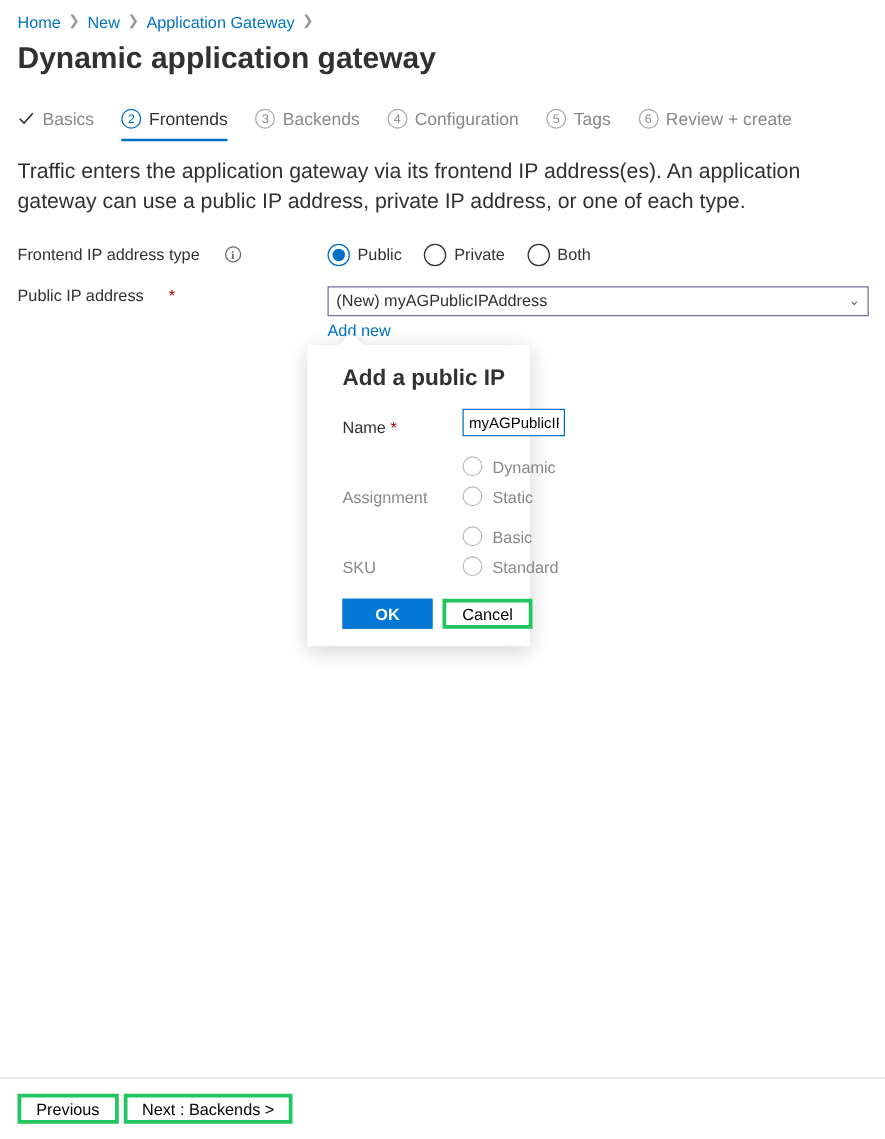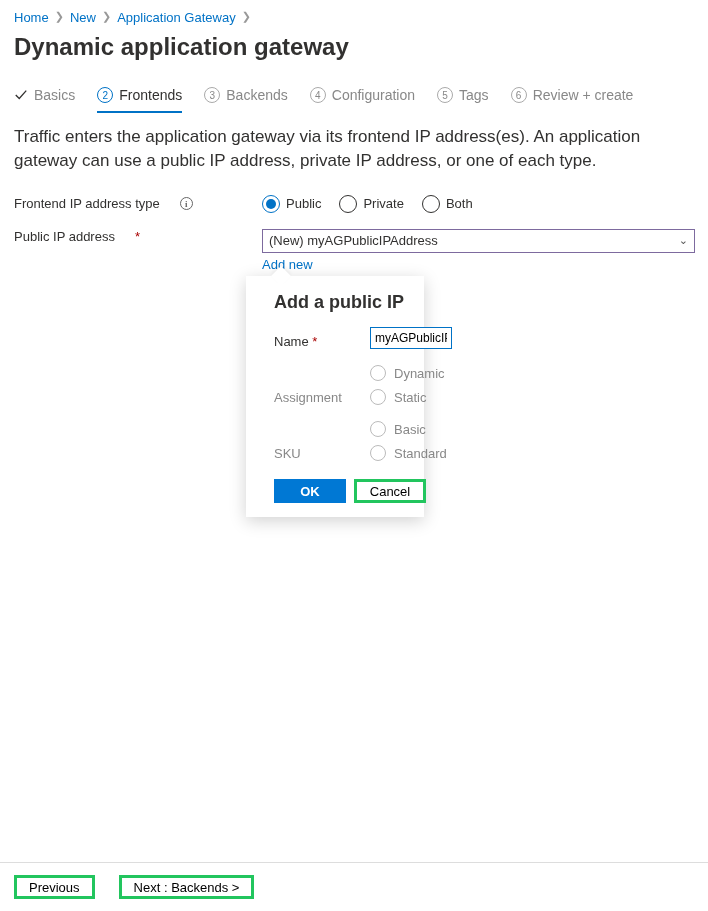--- a/index.html
+++ b/index.html
@@ -49,21 +49,21 @@
     .pop-val { flex:1; display:flex; flex-direction:column; gap:8px; }
     .pop-input { width:82px; height:22px; border:1px solid #0072c6; padding:0 4px; font-size:12px; font-family:inherit; }
     .pop-radio { display:flex; align-items:center; gap:8px; cursor:default; }
     .pop-radio .radio-outer { width:16px; height:16px; }
     .pop-radio .radio-inner { width:8px; height:8px; }
     .pop-radio-label { color:#888; font-size:13px; }
     .pop-actions { display:flex; gap:8px; margin-top:18px; }
     .btn { height:24px; min-width:72px; padding:0 12px; font-size:13px; border:3px solid #22c55e; background:#fff; cursor:pointer; font-family:inherit; }
     .btn.primary { background:#0078d4; border-color:#0078d4; color:#fff; font-weight:600; }
     
-    .footer { position:absolute; left:0; bottom:0; width:100%; border-top:1px solid #ddd; padding:12px 14px; display:flex; gap:24px; background:#fff; }
+    .footer { position:absolute; left:0; bottom:0; width:100%; border-top:1px solid #ddd; padding:12px 14px; display:flex; gap:4px; background:#fff; }
     .footer .btn { min-width:80px; }
   </style>
 </head>
 <body>
 
 <div class="page">
   <div class="breadcrumbs">
     <a>Home</a>
     <span class="sep">❯</span>
     <a>New</a>

